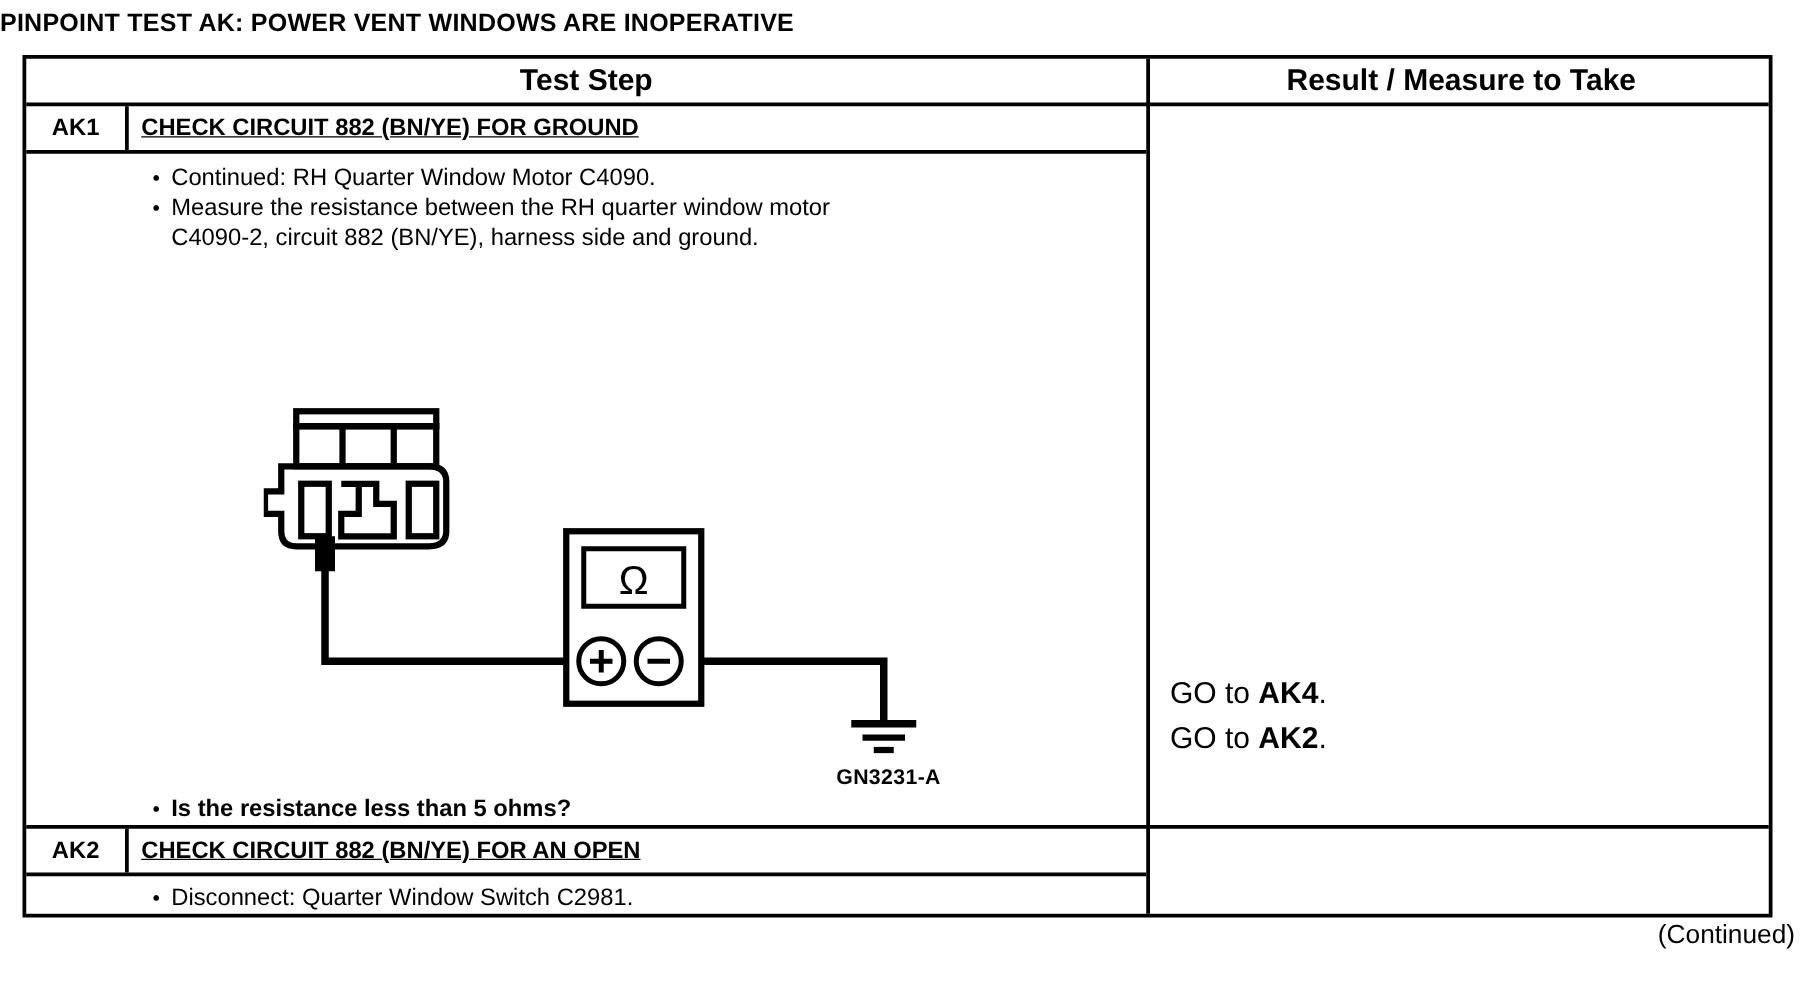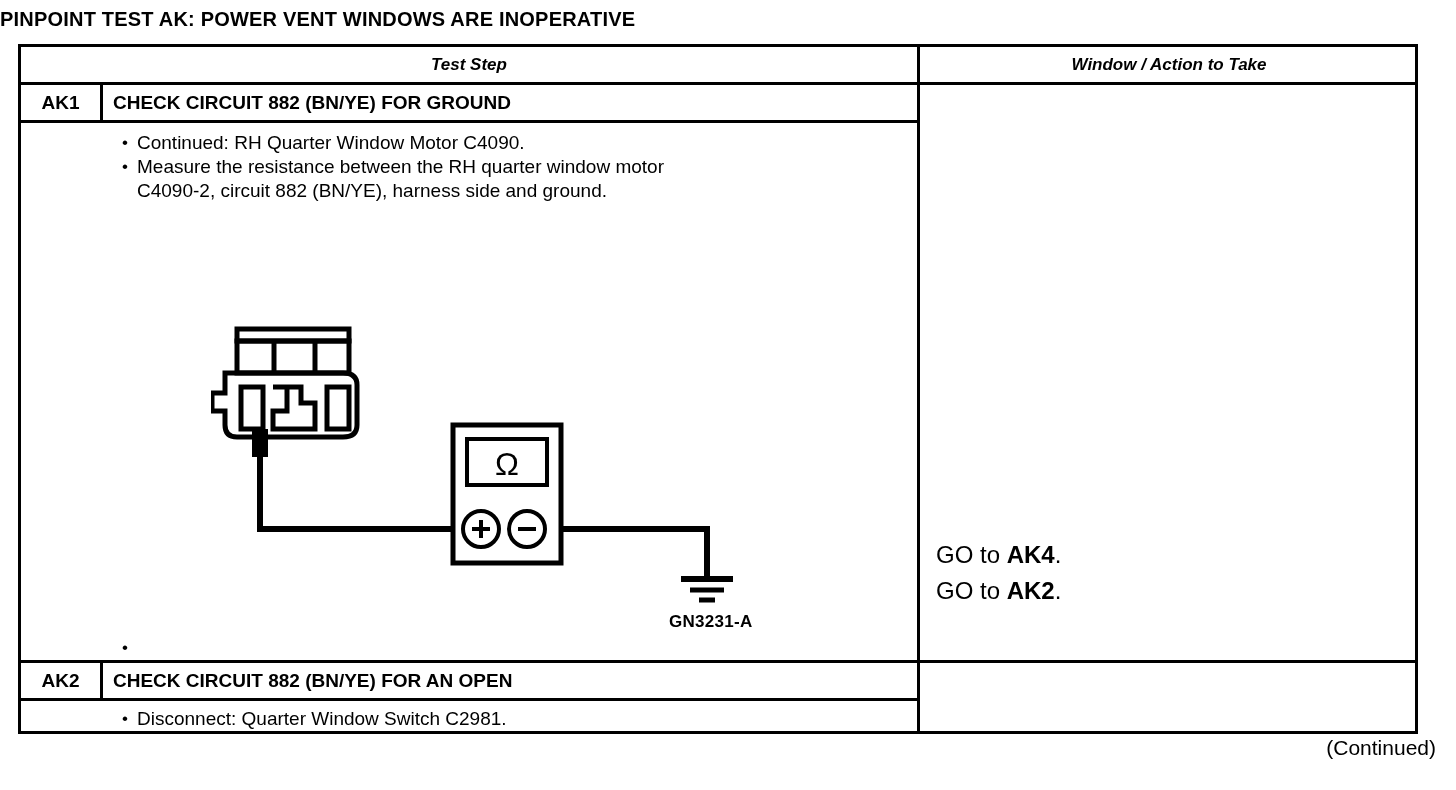--- a/index.html
+++ b/index.html
@@ -63,43 +63,43 @@
     left: 0;
   }
 
   
   .col-header {
     position: absolute;
     top: 0;
     height: 35px;
     line-height: 35px;
     text-align: center;
-    font-size: 17px;
-    font-weight: bold;
-    font-style: italic;
+    font-size: 24px;
+    font-weight: bold;
   }
   #header-test-step { left: 0; width: 896px; }
   #header-result    { left: 899px; width: 498px; }
 
   
   .step-label {
     position: absolute;
     left: 0;
     width: 79px;
     text-align: center;
     font-size: 19px;
     font-weight: bold;
   }
   
   .step-title {
     position: absolute;
     left: 92px;
     font-size: 19px;
     font-weight: bold;
     white-space: nowrap;
+    text-decoration: underline;
   }
 
   
   .bullet-row {
     position: absolute;
     display: flex;
     align-items: flex-start;
   }
   .bullet-dot {
     width: 24px;
@@ -163,21 +163,21 @@
 </head>
 <body>
 
 <div id="page-title">PINPOINT TEST AK: POWER VENT WINDOWS ARE INOPERATIVE</div>
 
 <div id="pinpoint-table">
 
   <div class="col-divider"></div>
 
   <div class="col-header" id="header-test-step">Test Step</div>
-  <div class="col-header" id="header-result">Window / Action to Take</div>
+  <div class="col-header" id="header-result">Result / Measure to Take</div>
   <div class="hrule" style="top:35px; width:1394px;"></div>
 
   <div class="label-divider" style="top:38px; height:35px;"></div>
   <div class="step-label" style="top:38px; line-height:35px;">AK1</div>
   <div class="step-title" style="top:38px; line-height:35px;">CHECK CIRCUIT 882 (BN/YE) FOR GROUND</div>
   <div class="hrule" style="top:73px; width:896px;"></div>
 
   <div class="bullet-row" style="left:92px; top:84px; width:790px;">
     <span class="bullet-dot">•</span>
     <span class="bullet-text">Continued: RH Quarter Window Motor C4090.</span>
@@ -232,20 +232,21 @@
         <line x1="470" y1="264" x2="522" y2="264" stroke-width="6"></line>
         <line x1="479" y1="275" x2="513" y2="275" stroke-width="5"></line>
         <line x1="488" y1="285" x2="504" y2="285" stroke-width="5"></line>
       </g>
     </svg>
     <div id="diagram-label">GN3231-A</div>
   </div>
 
   <div class="bullet-row" style="left:92px; top:589px; width:790px;">
     <span class="bullet-dot">•</span>
+    <span class="bullet-text bold">Is the resistance less than 5 ohms?</span>
   </div>
 
   <div id="result-block">
     <div class="result-action"><span>GO to </span><b>AK4</b><span>.</span></div>
     <div class="result-action"><span>GO to </span><b>AK2</b><span>.</span></div>
   </div>
 
   <div class="hrule" style="top:613px; width:1394px;"></div>
 
   <div class="label-divider" style="top:616px; height:35px;"></div>

